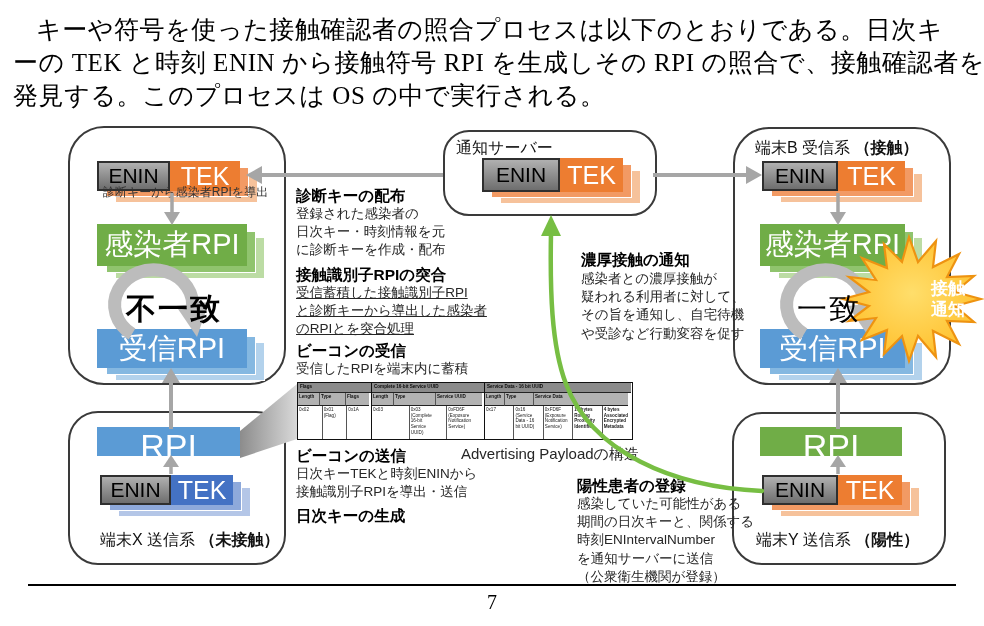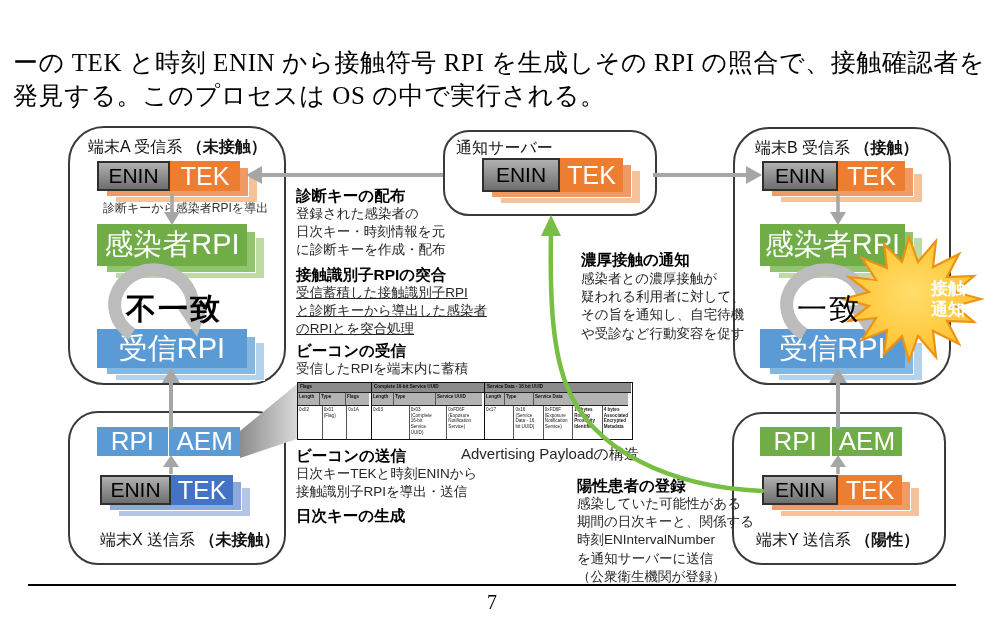--- a/index.html
+++ b/index.html
@@ -9,21 +9,21 @@
   .intro-line{position:absolute;font-size:25px;letter-spacing:.6px;color:#000;white-space:nowrap;}
   .shell{position:absolute;background:#fff;border:2.2px solid #3a3a3a;border-radius:36px;}
   .node-title{position:absolute;font-size:16px;color:#111;white-space:nowrap;}
   .node-title b{font-weight:bold;}
   .layer{position:absolute;border:1.5px solid #fff;box-sizing:border-box;}
   .enin{position:absolute;box-sizing:border-box;border:2px solid #2f2f2f;
         background:linear-gradient(#b0b0b0,#6e6e6e);color:#000;font-size:21px;
         display:flex;align-items:center;justify-content:center;}
   .cardtxt{position:absolute;color:#fff;font-size:25px;display:flex;align-items:center;justify-content:center;box-sizing:border-box;}
   .bigbox{position:absolute;color:#fff;font-size:29px;display:flex;align-items:center;justify-content:center;box-sizing:border-box;}
-  .split{position:absolute;display:flex;box-sizing:border-box;color:#fff;font-size:26px;}
+  .split{position:absolute;display:flex;box-sizing:border-box;color:#fff;font-size:34px;flex-direction:column;}
   .split>div{flex:1;display:flex;align-items:center;justify-content:center;}
   .split .dv{flex:0 0 1.5px;background:#fff;}
   .match{position:absolute;font-size:30px;color:#000;z-index:6;white-space:nowrap;letter-spacing:2px;}
   .step-title{position:absolute;font-size:15.5px;font-weight:bold;color:#000;white-space:nowrap;}
   .step-body{position:absolute;font-size:13.5px;line-height:18.2px;color:#262626;white-space:pre-line;}
   .caption{position:absolute;font-size:15px;color:#262626;white-space:nowrap;}
   .note{position:absolute;font-size:12px;color:#333;white-space:nowrap;}
   .burst-label{position:absolute;z-index:7;color:#fff;font-size:17px;font-weight:bold;line-height:21px;text-align:right;white-space:pre-line;}
   svg.overlay{position:absolute;left:0;top:0;z-index:5;pointer-events:none;}
   svg.under{position:absolute;left:0;top:0;z-index:1;pointer-events:none;}
@@ -42,38 +42,35 @@
   .pbody{flex:1;font-size:4.6px;color:#222;line-height:1.25;white-space:pre-line;}
   .pbold{font-weight:bold;}
   .rule{position:absolute;left:28px;top:584px;width:928px;height:0;border-top:2px solid #000;}
   .pagenum{position:absolute;left:0;top:591px;width:984px;text-align:center;font-size:20px;color:#000;}
 </style>
 </head>
 <body>
 
 <div class="page">
 
+  <div class="intro-line serif" style="left:36px;top:13px;">キーや符号を使った接触確認者の照合プロセスは以下のとおりである。日次キ</div>
   <div class="intro-line serif" style="left:13px;top:46px;">ーの TEK と時刻 ENIN から接触符号 RPI を生成しその RPI の照合で、接触確認者を</div>
   <div class="intro-line serif" style="left:13px;top:79px;">発見する。このプロセスは OS の中で実行される。</div>
 
   <div class="shell" style="left:68px;top:126px;width:214px;height:255px;"></div>
   <div class="shell" style="left:68px;top:411px;width:214px;height:150px;border-radius:30px;"></div>
   <div class="shell" style="left:443px;top:130px;width:210px;height:82px;border-radius:26px;"></div>
   <div class="shell" style="left:733px;top:127px;width:214px;height:254px;"></div>
   <div class="shell" style="left:732px;top:412px;width:210px;height:149px;border-radius:30px;"></div>
 
-  <div class="node-title z2" style="left:88px;top:137px;">
-    <span>端末A 受信系</span>
-    <b>（未接触）</b>
-  </div>
   <div class="layer z2" style="left:115px;top:173px;width:143px;height:30px;background:#F6C29B;"></div>
   <div class="layer z2" style="left:106px;top:167px;width:143px;height:30px;background:#F29A64;"></div>
   <div class="enin z2" style="left:97px;top:161px;width:73px;height:30px;">ENIN</div>
   <div class="cardtxt z2" style="left:170px;top:161px;width:70px;height:30px;background:#ED7D31;">TEK</div>
-  <div class="note z2" style="left:103px;top:200px;">診断キーから感染者RPIを導出</div>
+  <div class="note z2" style="left:103px;top:184px;">診断キーから感染者RPIを導出</div>
   <div class="layer z2" style="left:115px;top:237px;width:150px;height:42px;background:#BCDCA4;"></div>
   <div class="layer z2" style="left:106px;top:231px;width:150px;height:42px;background:#90C46E;"></div>
   <div class="bigbox z2" style="left:97px;top:224px;width:150px;height:42px;background:#70AD47;">感染者RPI</div>
   <div class="match" style="left:126px;top:289px;font-weight:bold;">不一致</div>
   <div class="layer z2" style="left:115px;top:342px;width:150px;height:39px;background:#B3D2EC;"></div>
   <div class="layer z2" style="left:106px;top:336px;width:150px;height:39px;background:#85B8E1;"></div>
   <div class="bigbox z2" style="left:97px;top:329px;width:150px;height:39px;background:#5B9BD5;">受信RPI</div>
 
   <div class="split z2" style="left:97px;top:427px;width:143px;height:29px;background:#5B9BD5;">
     <div>RPI</div>

